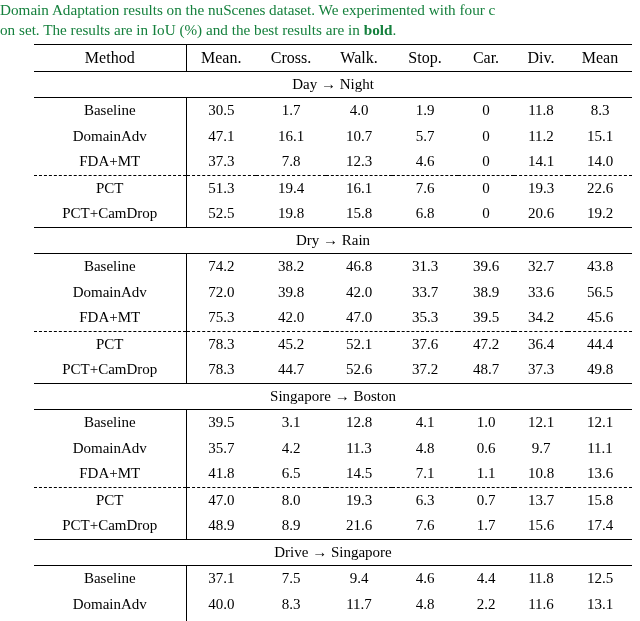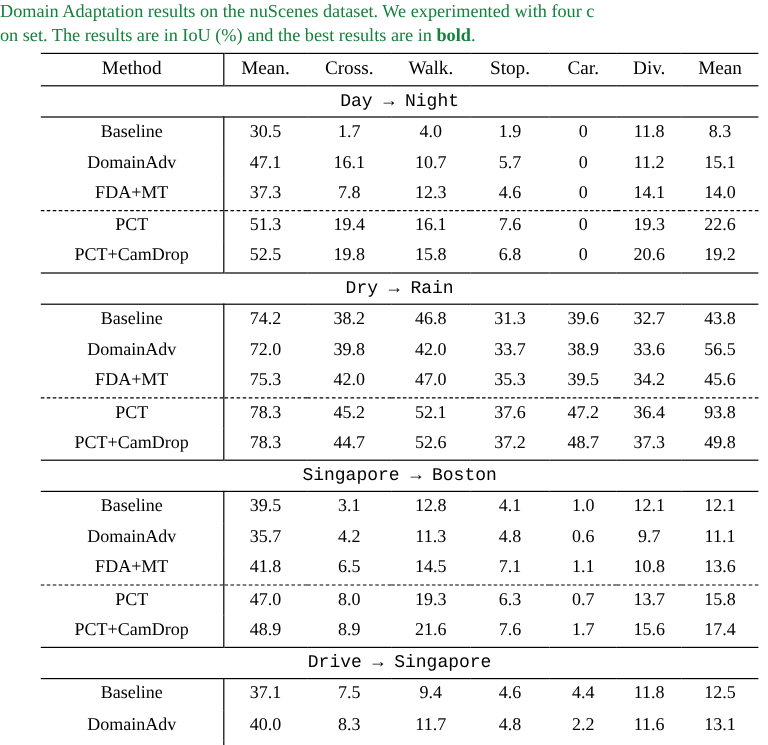--- a/index.html
+++ b/index.html
@@ -70,21 +70,20 @@
   
   td.sep, th.sep {
     border-left: 1px solid #000;
   }
 
   .section td {
     font-weight: bold;
     font-size: 15px;
     padding-top: 1px;
     padding-bottom: 1px;
-    font-family: Liberation Mono, monospace;
   }
   .bold { font-weight: bold; }
 
   .dashed-row td {
     border-top: 1.5px dashed #000;
   }
 
   .hdr td {
     font-size: 16px;
   }
@@ -215,21 +214,21 @@
             <td class="">45.6</td>
           </tr>
           <tr class="datarow dashed-row">
             <td>PCT</td>
             <td class="sep bold">78.3</td>
             <td class="bold">45.2</td>
             <td class="">52.1</td>
             <td class="bold">37.6</td>
             <td class="">47.2</td>
             <td class="">36.4</td>
-            <td class="">93.8</td>
+            <td class="">44.4</td>
           </tr>
           <tr class="datarow">
             <td>PCT+CamDrop</td>
             <td class="sep bold">78.3</td>
             <td class="">44.7</td>
             <td class="bold">52.6</td>
             <td class="">37.2</td>
             <td class="bold">48.7</td>
             <td class="bold">37.3</td>
             <td class="bold">49.8</td>

